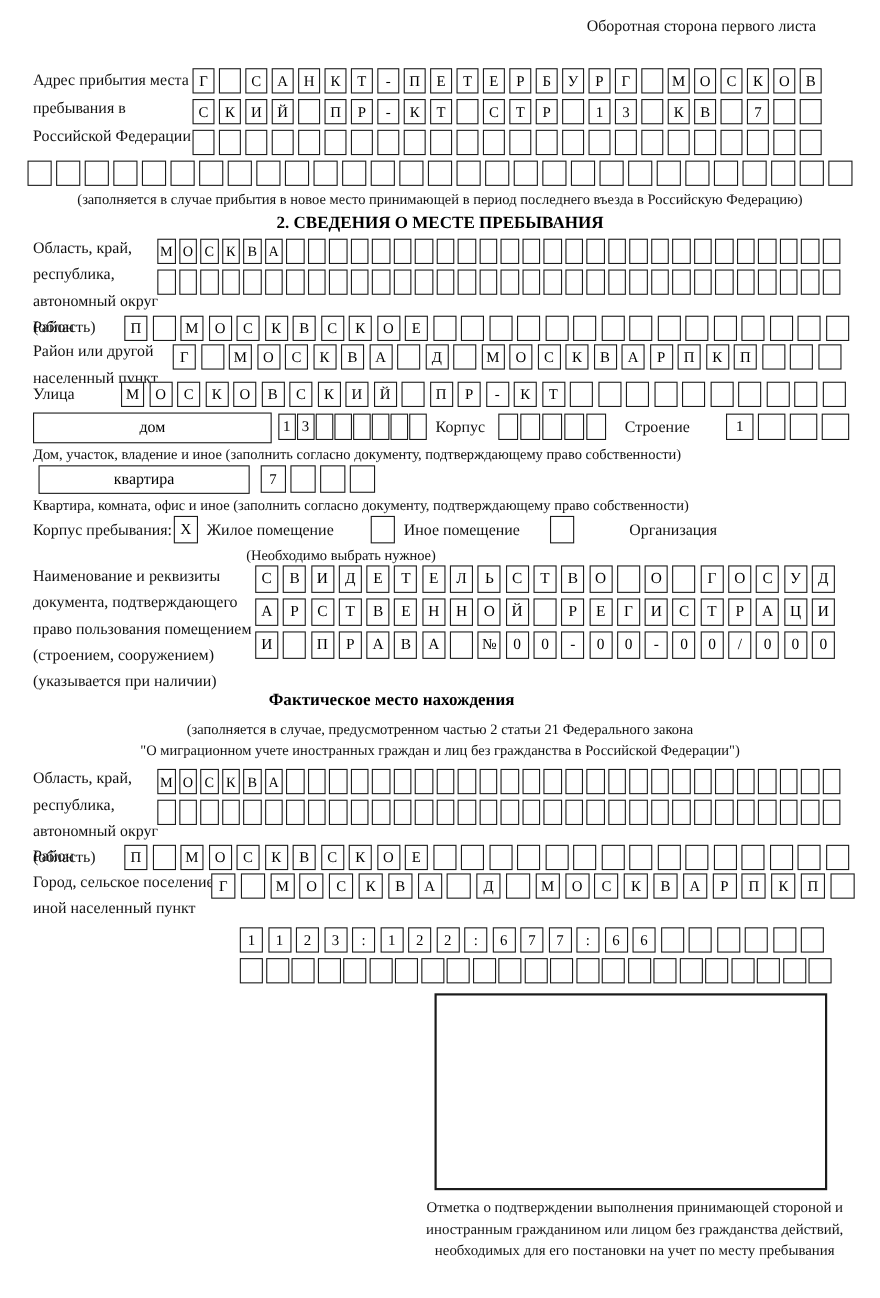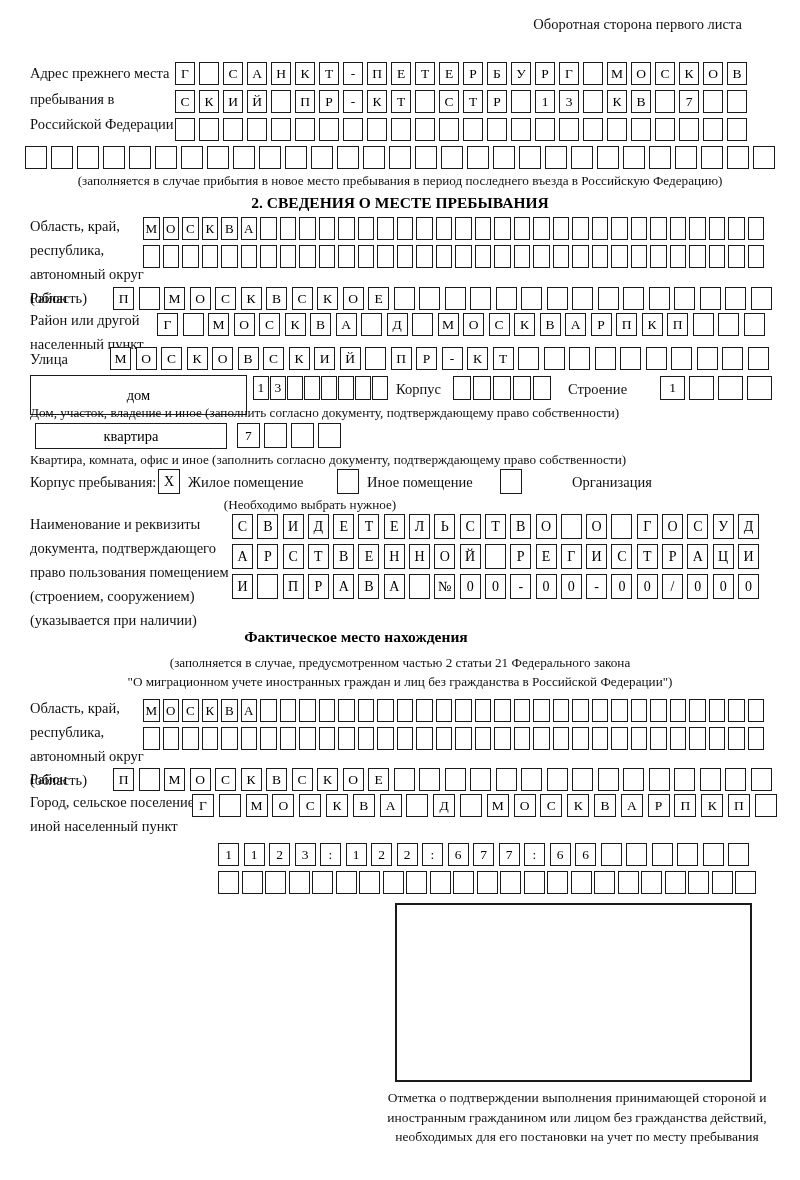--- a/index.html
+++ b/index.html
@@ -31,21 +31,21 @@
   .bigbox{position:absolute;border:2px solid #1b1b1b;background:#fff;box-sizing:border-box;}
   .hnote{position:absolute;font-size:14.5px;color:#111;}
 </style>
 </head>
 <body>
 
 <div class="page">
 
   <div class="hnote" style="top:16px;right:58px;">Оборотная сторона первого листа</div>
 
-  <div class="lbl" style="left:30px;top:61px;width:152px;line-height:25.5px;">Адрес прежнего места пребывания в Российской Федерации</div>
+  <div class="lbl" style="left:30px;top:61px;width:152px;line-height:25.5px;">Адрес прибытия места пребывания в Российской Федерации</div>
   <div class="row r-prev" style="left:175px;top:62px;">
       <span class="cell">Г</span>
       <span class="cell"></span>
       <span class="cell">С</span>
       <span class="cell">А</span>
       <span class="cell">Н</span>
       <span class="cell">К</span>
       <span class="cell">Т</span>
       <span class="cell">-</span>
       <span class="cell">П</span>
@@ -141,21 +141,21 @@
       <span class="cell"></span>
       <span class="cell"></span>
       <span class="cell"></span>
       <span class="cell"></span>
       <span class="cell"></span>
       <span class="cell"></span>
       <span class="cell"></span>
       <span class="cell"></span>
       <span class="cell"></span>
     </div>
-  <div class="note center" style="left:0;top:172px;width:800px;">(заполняется в случае прибытия в новое место пребывания в период последнего въезда в Российскую Федерацию)</div>
+  <div class="note center" style="left:0;top:172px;width:800px;">(заполняется в случае прибытия в новое место принимающей в период последнего въезда в Российскую Федерацию)</div>
 
   <div class="title center" style="left:0;top:194px;width:800px;">2. СВЕДЕНИЯ О МЕСТЕ ПРЕБЫВАНИЯ</div>
 
   <div class="lbl" style="left:30px;top:214px;width:114px;">Область, край, республика, автономный округ (область)</div>
   <div class="row r-reg" style="left:143px;top:217px;">
       <span class="cell">М</span>
       <span class="cell">О</span>
       <span class="cell">С</span>
       <span class="cell">К</span>
       <span class="cell">В</span>
@@ -303,21 +303,21 @@
       <span class="cell"></span>
       <span class="cell"></span>
       <span class="cell"></span>
       <span class="cell"></span>
       <span class="cell"></span>
       <span class="cell"></span>
       <span class="cell"></span>
       <span class="cell"></span>
     </div>
 
-  <div class="widebox" style="left:30px;top:375px;width:217px;height:40px;">дом</div>
+  <div class="widebox" style="left:30px;top:375px;width:217px;height:28px;">дом</div>
   <div class="row r-house" style="left:253px;top:376px;">
       <span class="cell">1</span>
       <span class="cell">3</span>
       <span class="cell"></span>
       <span class="cell"></span>
       <span class="cell"></span>
       <span class="cell"></span>
       <span class="cell"></span>
       <span class="cell"></span>
     </div>

